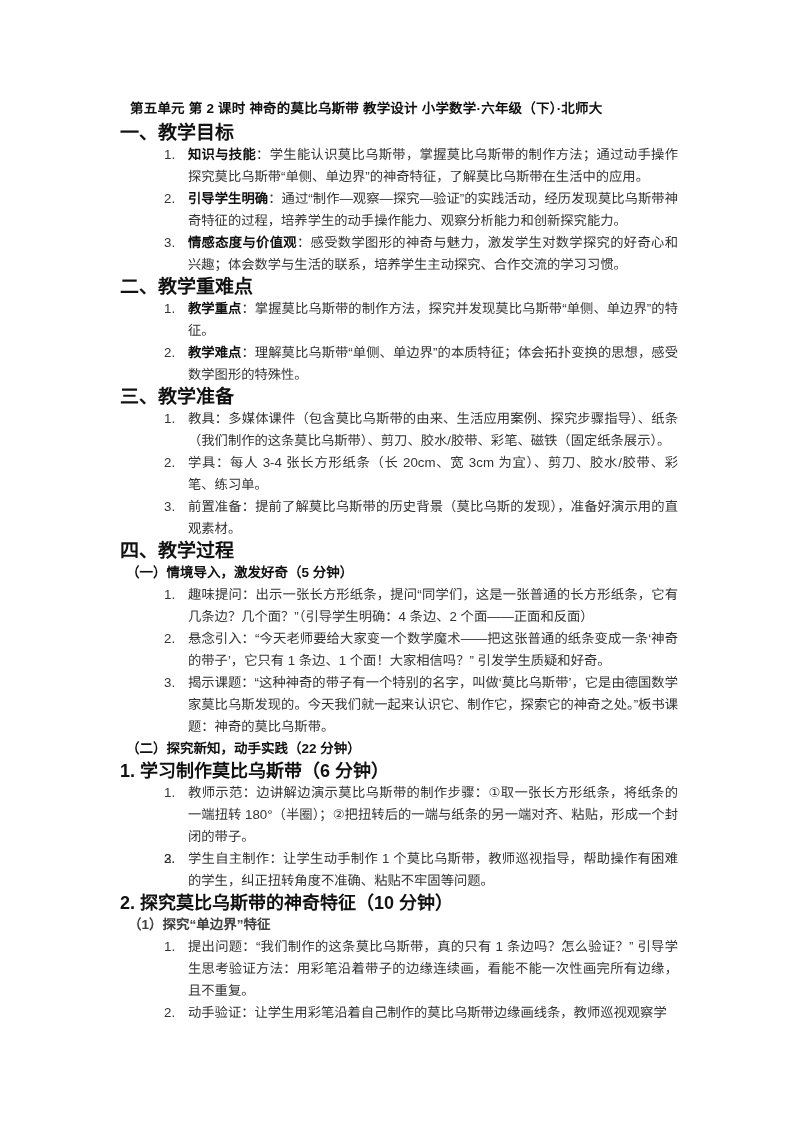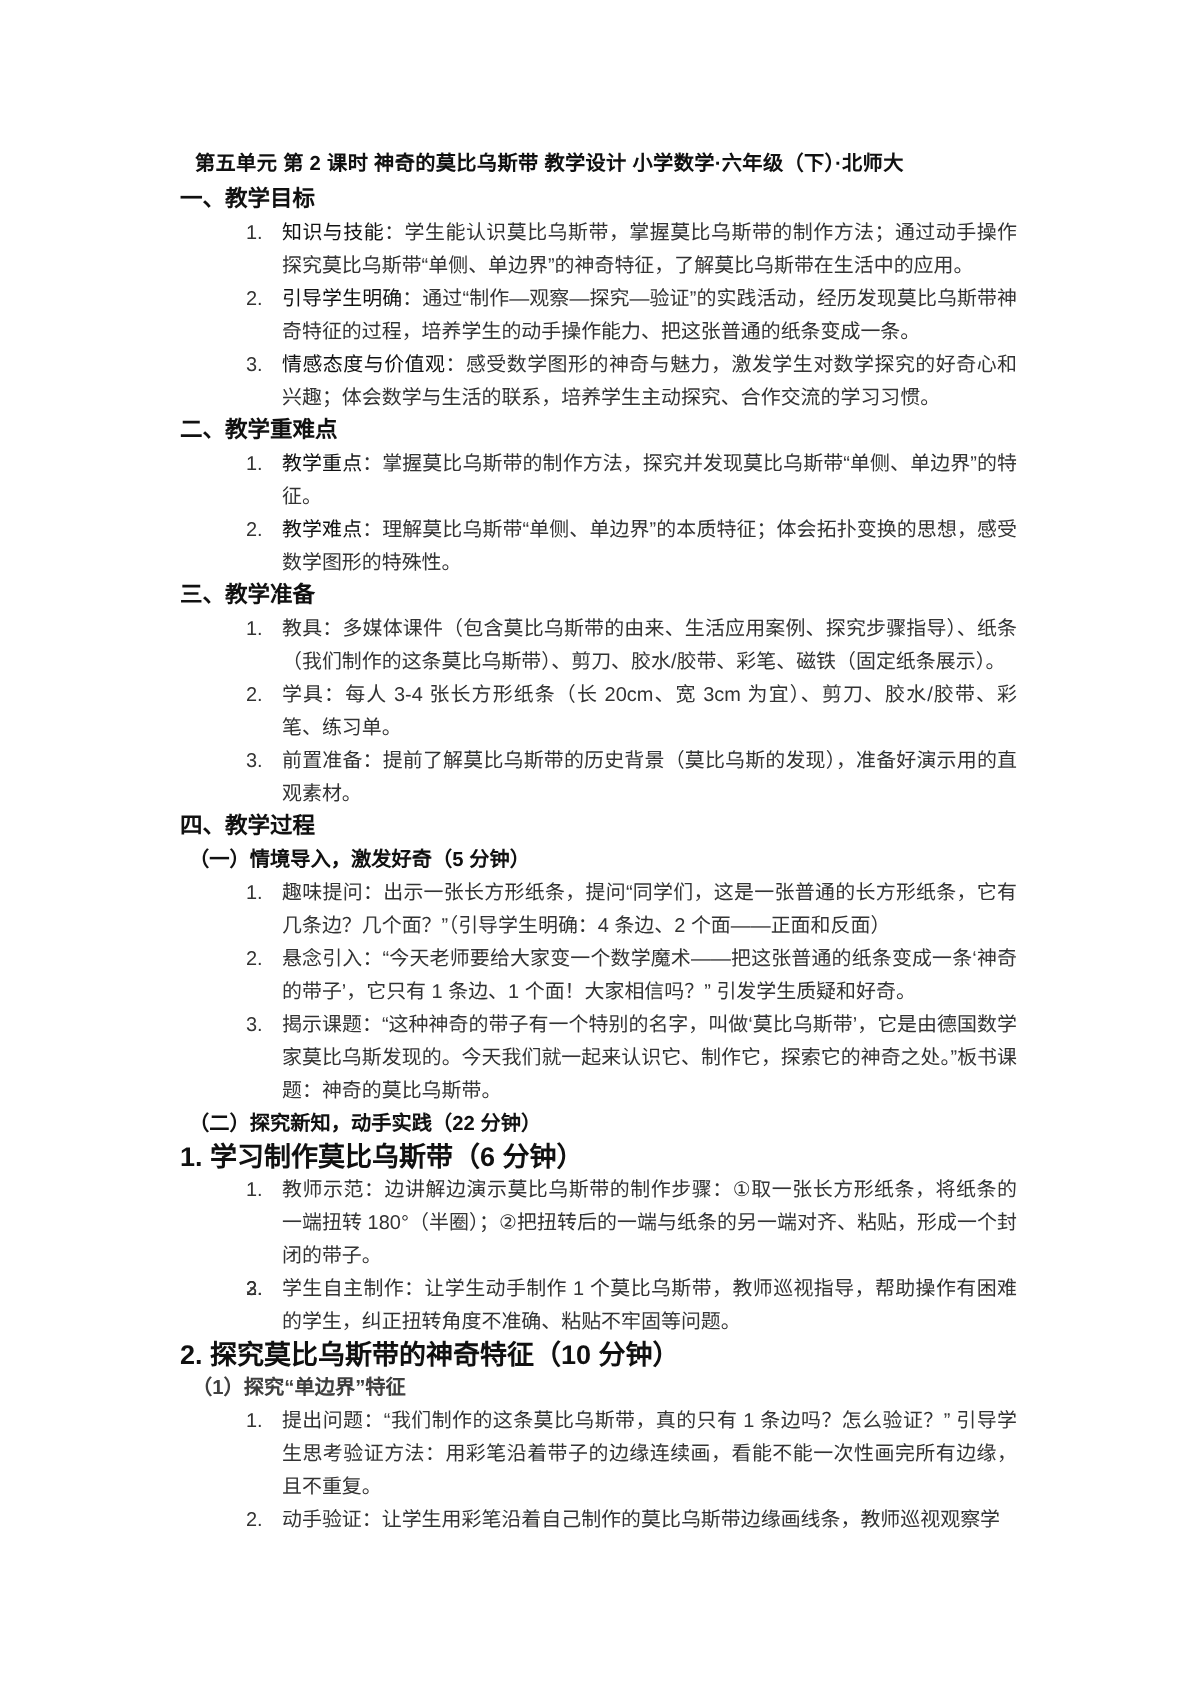--- a/index.html
+++ b/index.html
@@ -24,21 +24,21 @@
   }
   .doc-title {
     font-size: 13.5px;
     font-weight: bold;
     line-height: 22px;
     margin: 0 0 2px 10px;
     color: #111111;
     letter-spacing: 0.2px;
   }
   .h-main {
-    font-size: 15px;
+    font-size: 19px;
     font-weight: bold;
     line-height: 22px;
     margin: 0;
     color: #111111;
   }
   .h-sub {
     font-size: 13.5px;
     font-weight: bold;
     line-height: 22px;
     margin: 0 0 0 6px;
@@ -76,21 +76,21 @@
     position: absolute;
     left: 44px;
     top: 0;
     width: 16px;
     text-align: left;
     color: #333333;
     font-size: 13.3px;
     line-height: 22px;
   }
   .lead {
-    font-weight: normal;
+    font-weight: bold;
     color: #111111;
   }
   .body-text {
     color: #333333;
   }
 </style>
 </head>
 <body>
 
 <div class="page">
@@ -98,21 +98,21 @@
   <div class="doc-title">第五单元  第 2 课时  神奇的莫比乌斯带  教学设计  小学数学·六年级（下）·北师大</div>
 
   <div class="h-main">一、教学目标</div>
   <ol class="items">
     <li>
       <span class="marker">1.</span>
       <span class="lead">知识与技能</span><span class="body-text">：学生能认识莫比乌斯带，掌握莫比乌斯带的制作方法；通过动手操作探究莫比乌斯带“单侧、单边界”的神奇特征，了解莫比乌斯带在生活中的应用。</span>
     </li>
     <li>
       <span class="marker">2.</span>
-      <span class="lead">引导学生明确</span><span class="body-text">：通过“制作—观察—探究—验证”的实践活动，经历发现莫比乌斯带神奇特征的过程，培养学生的动手操作能力、把这张普通的纸条变成一条。</span>
+      <span class="lead">引导学生明确</span><span class="body-text">：通过“制作—观察—探究—验证”的实践活动，经历发现莫比乌斯带神奇特征的过程，培养学生的动手操作能力、观察分析能力和创新探究能力。</span>
     </li>
     <li>
       <span class="marker">3.</span>
       <span class="lead">情感态度与价值观</span><span class="body-text">：感受数学图形的神奇与魅力，激发学生对数学探究的好奇心和兴趣；体会数学与生活的联系，培养学生主动探究、合作交流的学习习惯。</span>
     </li>
   </ol>
 
   <div class="h-main">二、教学重难点</div>
   <ol class="items">
     <li>

